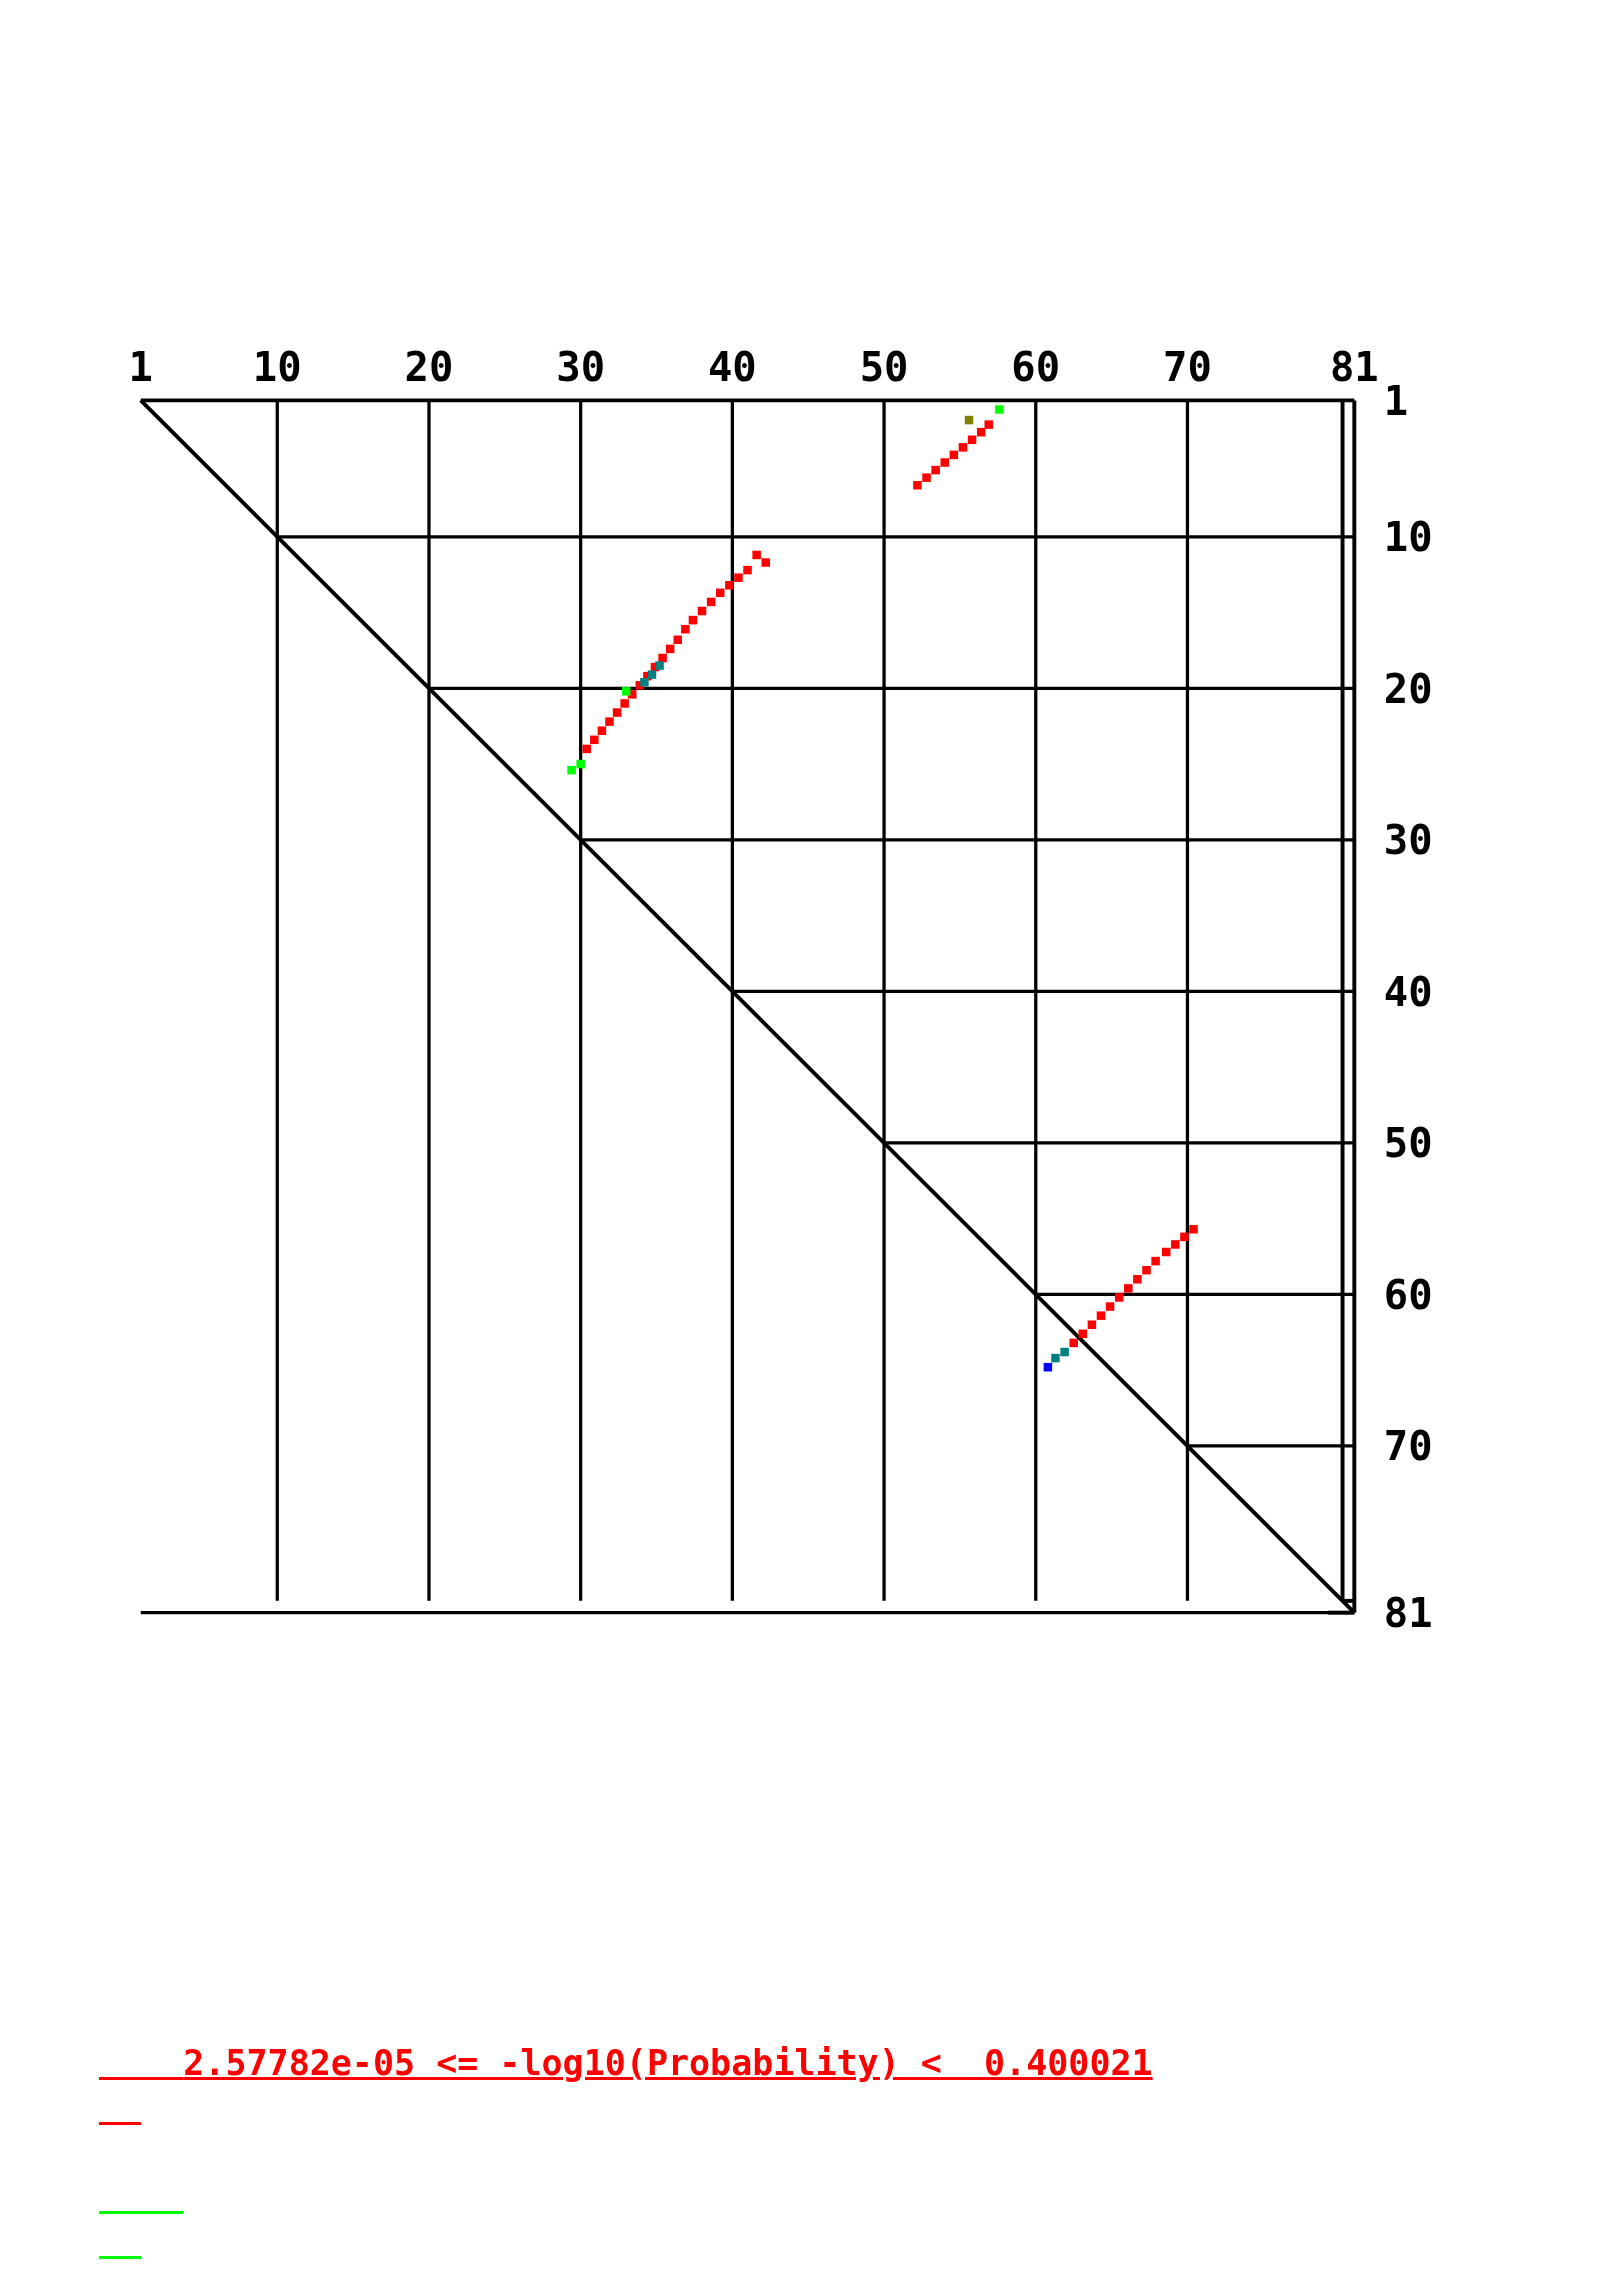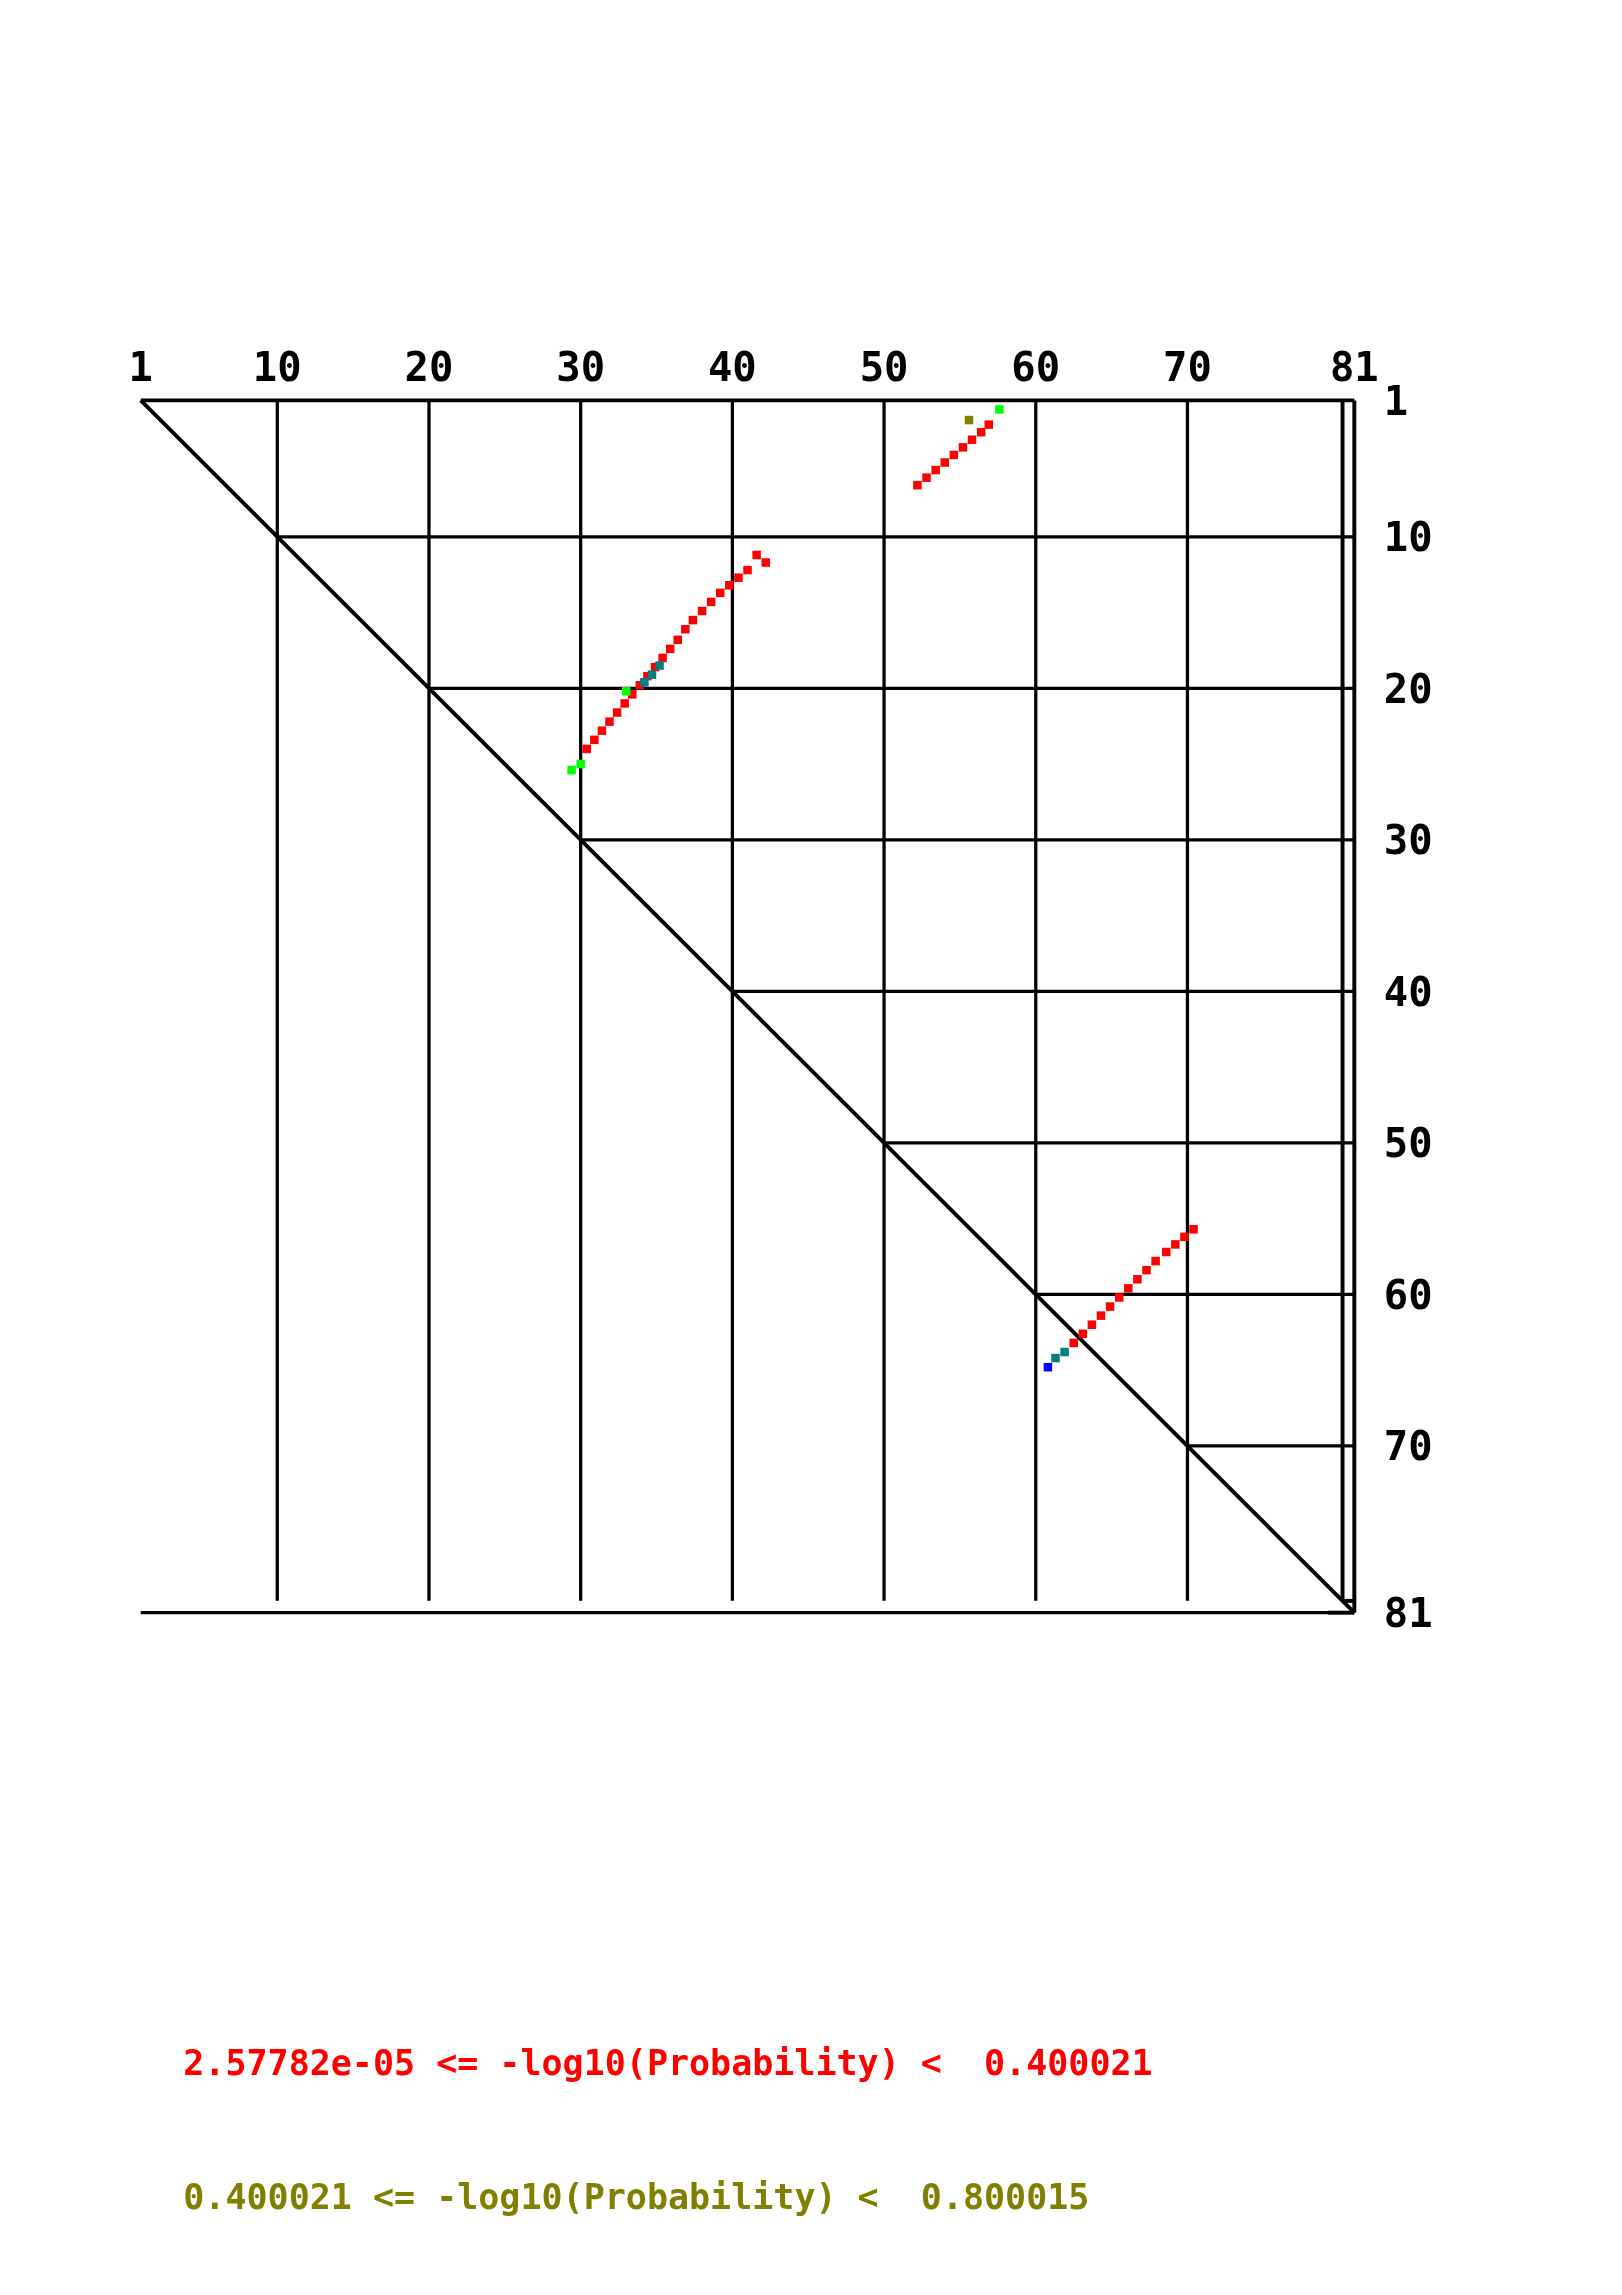--- a/index.html
+++ b/index.html
@@ -39,20 +39,21 @@
     white-space: pre;
   }
   #legend {
     position: absolute;
     left: 99px;
     top: 1996px;
     width: 1309px;
   }
   #legend div {
     line-height: 1.28;
+    text-decoration: underline;
   }
 </style>
 </head>
 <body>
 
 <div id="plot-wrap">
   <svg id="dotplot" viewBox="0 0 2479 3508">
     <g id="axes-group">
         <line x1="215" y1="612" x2="2070" y2="612" stroke="#000000" stroke-width="6"></line>
         <line x1="2070" y1="612" x2="2070" y2="2465" stroke="#000000" stroke-width="6"></line>
@@ -185,21 +186,18 @@
         <text class="tick-label" x="2115" y="2232.2125" text-anchor="start">70</text>
         <text class="tick-label" x="2115" y="2487" text-anchor="start">81</text>
       </g>
   </svg>
 </div>
 
 <div id="legend">
   <div class="legend-line" style="color: rgb(255, 0, 0);">
     <span>2.57782e-05 &lt;= -log10(Probability) &lt;  0.400021</span>
   </div>
-  <div class="legend-line" style="color: rgb(128, 128, 0);">
-    <span>0.400021 &lt;= -log10(Probability) &lt;  0.800015</span>
-  </div>
   <div class="legend-line" style="color: rgb(0, 255, 0);">
     
   </div>
 
 </div>
 
 
 </body></html>

